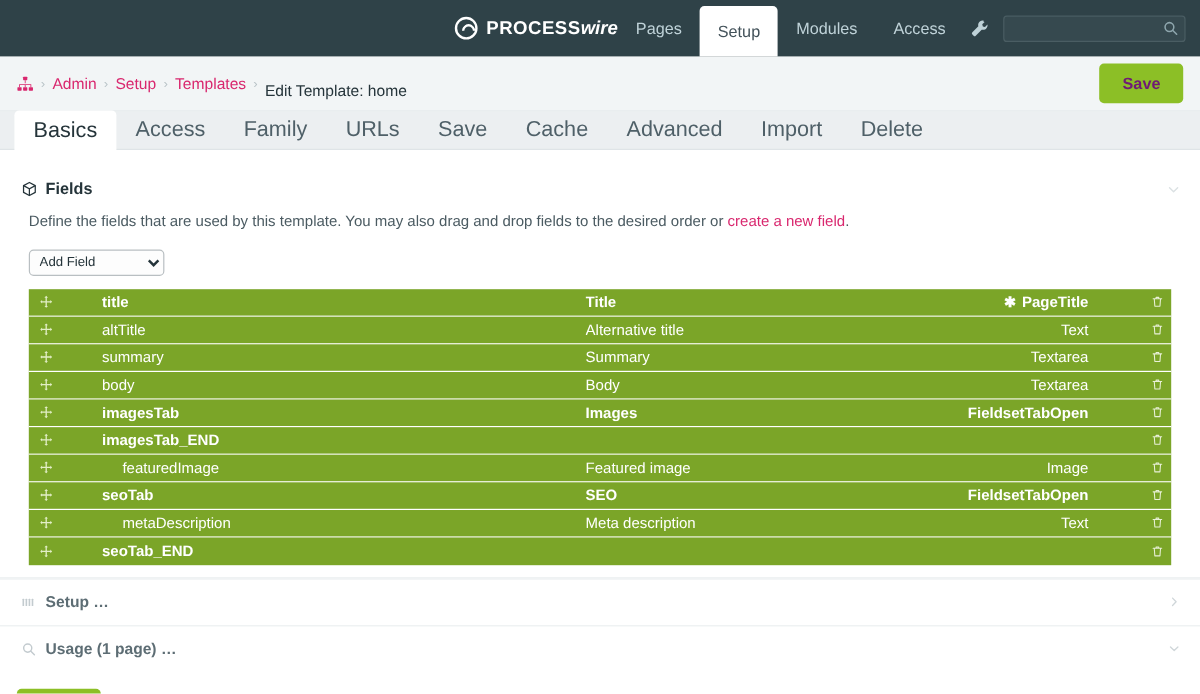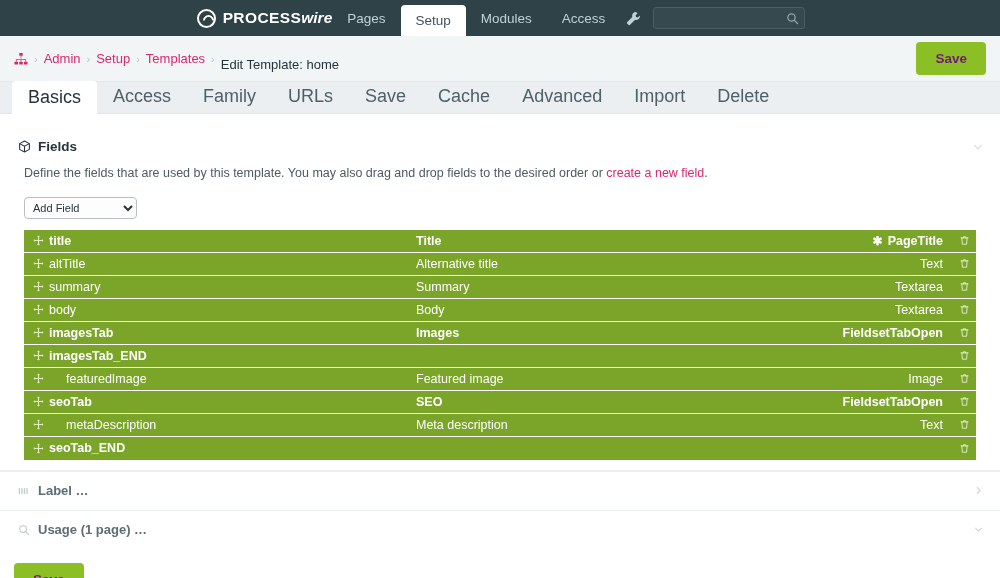--- a/index.html
+++ b/index.html
@@ -7,25 +7,25 @@
     margin: 0; padding: 0;
     width: 1000px; height: 578px;
     background: #ffffff;
     font-family: "Liberation Sans", sans-serif;
     overflow: hidden;
   }
 
   
   .masthead {
     position: relative;
-    height: 36px;
+    height: 47px;
     background: #2f4248;
     display: flex;
     align-items: stretch;
-    justify-content: center;
+    justify-content: flex-end;
   }
   .brand {
     display: flex;
     align-items: center;
     gap: 7px;
     padding: 0 0 0 14px;
   }
   .brand-mark {
     width: 19px; height: 19px;
     border-radius: 50%;
@@ -225,20 +225,21 @@
   .frow {
     display: flex;
     align-items: center;
     height: 23px;
     background: #7ba528;
     color: #ffffff;
     font-size: 12.5px;
     border-bottom: 1px solid #ffffff;
     cursor: move;
     padding: 0 0 0 6px;
+    gap: 36px;
   }
   .frow:last-child { border-bottom: none; }
   .fr-handle {
     width: 16px;
     flex: none;
     color: #e2eec6;
     display: flex;
     align-items: center;
     justify-content: center;
   }
@@ -604,21 +605,21 @@
   <div class="cpanel">
     <div class="cpanel-left">
       <span class="ico">
         <svg width="12" height="12" viewBox="0 0 16 16" fill="currentColor">
             <rect x="1" y="4" width="1.8" height="8" rx=".4"></rect>
             <rect x="4.4" y="4" width="1.8" height="8" rx=".4"></rect>
             <rect x="7.8" y="4" width="1.8" height="8" rx=".4"></rect>
             <rect x="11.2" y="4" width="1.8" height="8" rx=".4"></rect>
           </svg>
       </span>
-      <span>Label …</span>
+      <span>Setup …</span>
     </div>
     <span class="chev2">
       <svg width="11" height="11" viewBox="0 0 16 16" fill="none" stroke="currentColor" stroke-width="1.6">
           <path d="M6 3.5 10.3 8 6 12.5" stroke-linecap="round" stroke-linejoin="round"></path>
         </svg>
     </span>
   </div>
 
   <div class="cpanel">
     <div class="cpanel-left">

